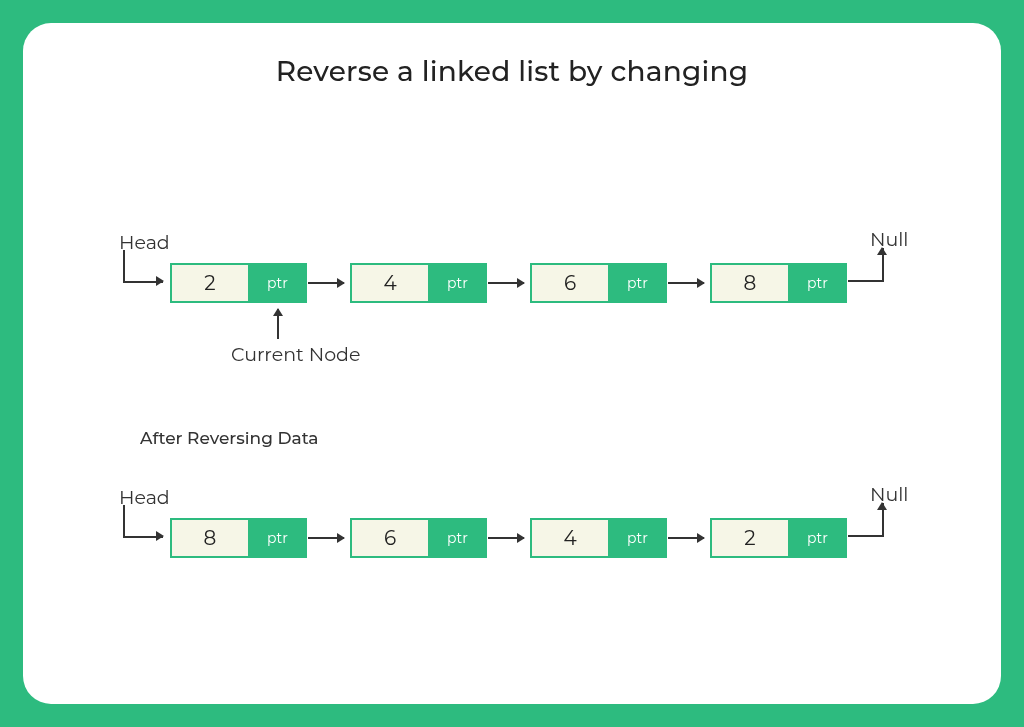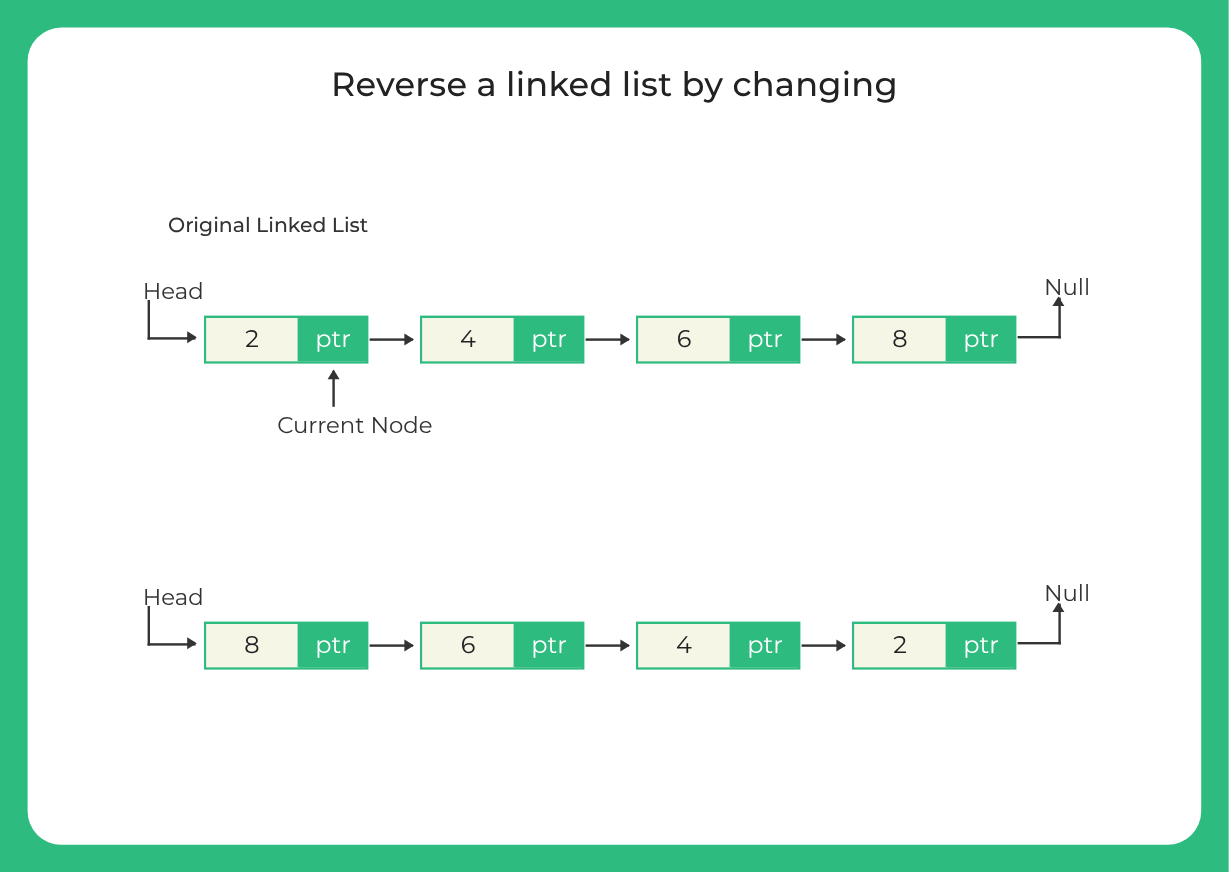--- a/index.html
+++ b/index.html
@@ -68,21 +68,21 @@
     border-right: 2px solid #2dbb7f;
     color: #222;
   }
   .ptr {
     width: 55px;
     display: flex;
     align-items: center;
     justify-content: center;
     background: #2dbb7f;
     color: #fff;
-    font-size: 20px;
+    font-size: 14px;
   }
 
   
   .harrow {
     position: absolute;
     height: 2px;
     background: #333;
   }
   .harrow::after {
     content: "";
@@ -145,21 +145,20 @@
 </head>
 <body>
 
 <div class="outer">
   <div class="card">
 
     <div class="title">
       <span class="l1">Reverse a linked list by changing</span>
     </div>
 
-    <div id="sec1" class="section-label">Original Linked List</div>
 
     <div class="annot" style="top:208px; left:96px;">Head</div>
     <div class="elbow" style="top:227px; left:100px; width:40px; height:33px;"></div>
 
     <div class="node" style="top:240px; left:147px;">
       <div class="val">2</div>
       <div class="ptr">ptr</div>
     </div>
     <div class="harrow" style="top:259px; left:285px; width:36px;"></div>
 
@@ -179,20 +178,21 @@
       <div class="val">8</div>
       <div class="ptr">ptr</div>
     </div>
 
     <div class="annot" style="top:205px; left:847px;">Null</div>
     <div class="nullelbow" style="top:225px; left:825px; width:36px; height:34px;"></div>
 
     <div class="upline" style="top:286px; left:254px; height:30px;"></div>
     <div class="annot" style="top:320px; left:208px;">Current Node</div>
 
+    <div id="sec2" class="section-label">After Reversing Data</div>
 
     <div class="annot" style="top:463px; left:96px;">Head</div>
     <div class="elbow" style="top:482px; left:100px; width:40px; height:33px;"></div>
 
     <div class="node" style="top:495px; left:147px;">
       <div class="val">8</div>
       <div class="ptr">ptr</div>
     </div>
     <div class="harrow" style="top:514px; left:285px; width:36px;"></div>
 

